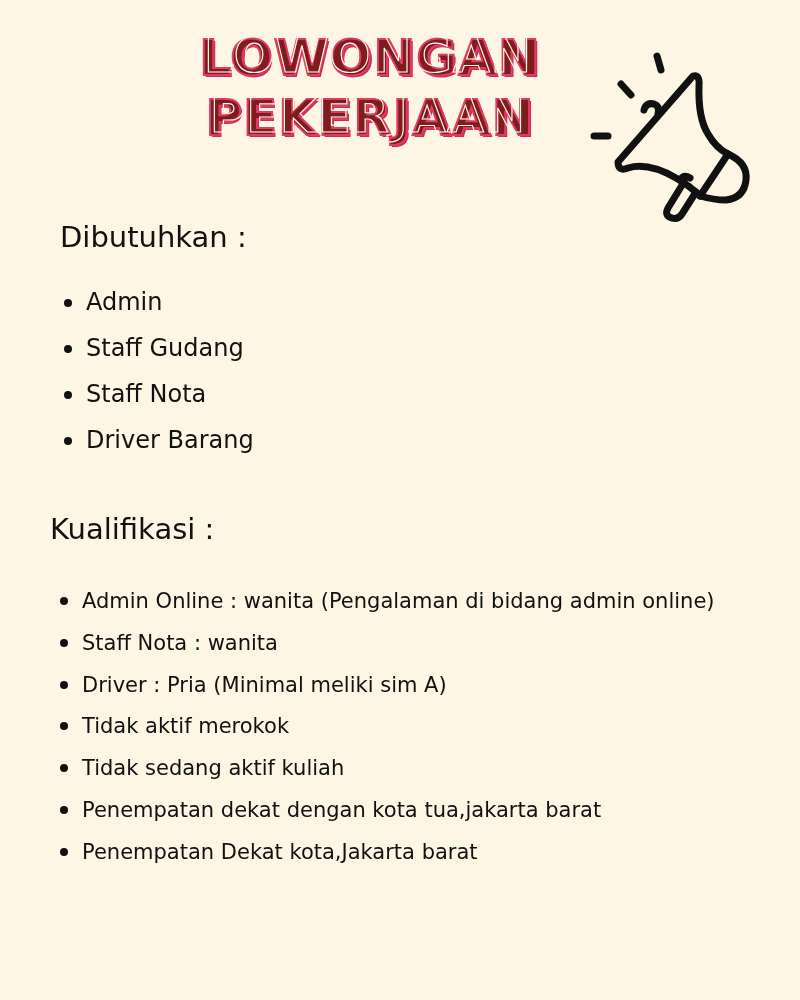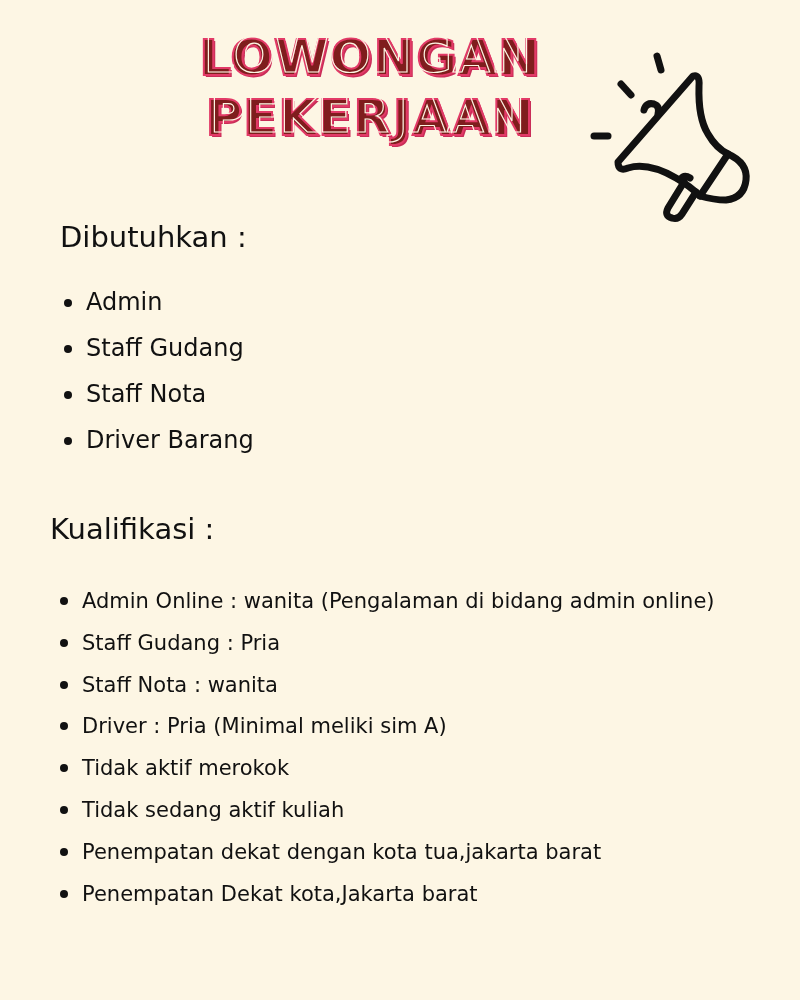--- a/index.html
+++ b/index.html
@@ -128,20 +128,19 @@
 <ul class="list list-needed">
   <li>Admin</li>
   <li>Staff Gudang</li>
   <li>Staff Nota</li>
   <li>Driver Barang</li>
 </ul>
 
 <h2 class="section-heading heading-2">Kualifikasi :</h2>
 <ul class="list list-qual">
   <li>Admin Online : wanita (Pengalaman di bidang admin online)</li>
-  <li>Staff Gudang : Pria</li>
   <li>Staff Nota : wanita</li>
   <li>Driver : Pria (Minimal meliki sim A)</li>
   <li>Tidak aktif merokok</li>
   <li>Tidak sedang aktif kuliah</li>
   <li>Penempatan dekat dengan kota tua,jakarta barat</li>
   <li>Penempatan Dekat kota,Jakarta barat</li>
 </ul>
 
 </body></html>

